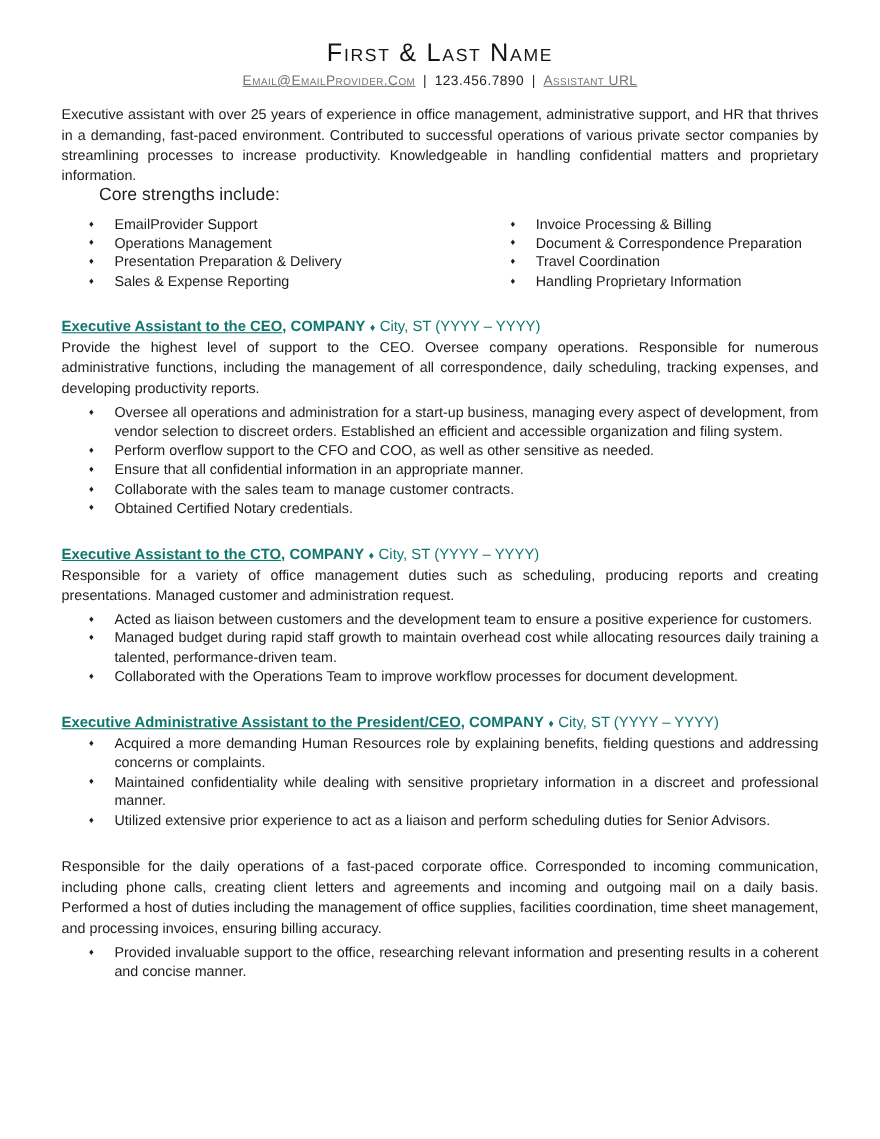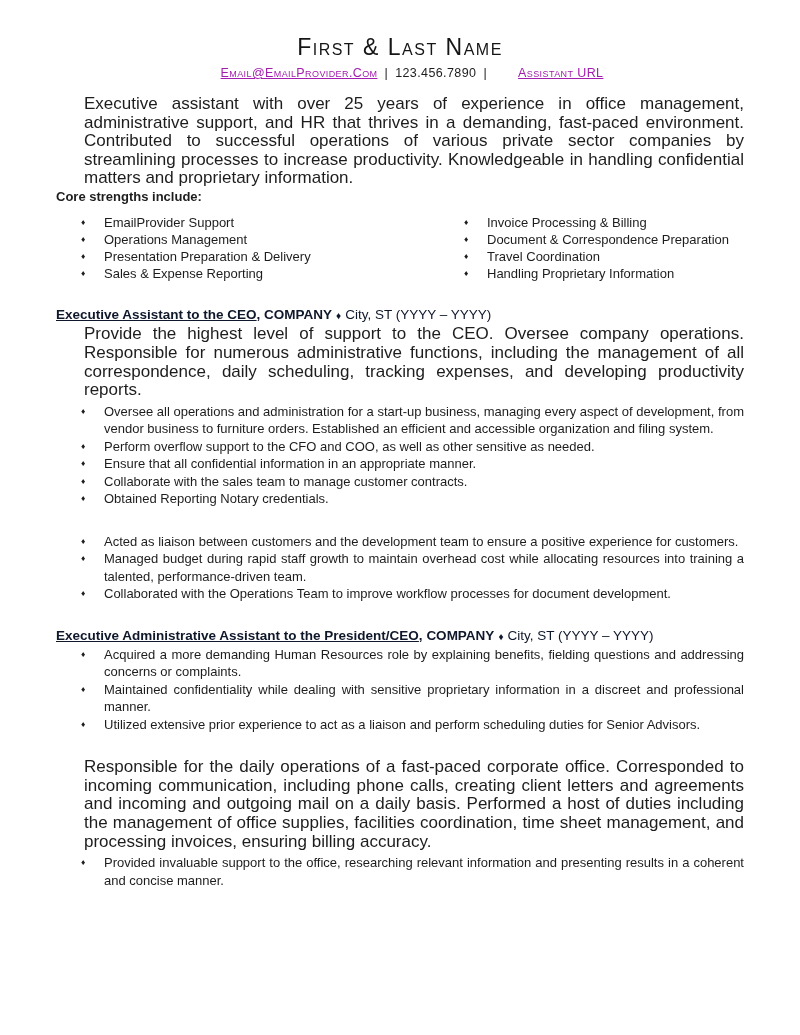--- a/index.html
+++ b/index.html
@@ -28,53 +28,52 @@
   }
   .contact {
     text-align: center;
     font-variant: small-caps;
     font-size: 12.5px;
     letter-spacing: .4px;
     margin-top: 5px;
     color: #1d1d1d;
   }
   .contact .link {
-    color: #a21caf;
+    color: #737373;
     text-decoration: underline;
     cursor: pointer;
-    margin-left: 24px;
   }
   .contact .pipe { margin: 0 7px; color: #222; }
   
   .section-title {
     margin-top: 19px;
     text-align: center;
     font-variant: small-caps;
     font-weight: 400;
     font-size: 17px;
     letter-spacing: 1px;
     color: #222;
     border-top: 1.5px solid #2a2a2a;
     border-bottom: 1.5px solid #2a2a2a;
     padding: 4px 0 5px 0;
   }
   .section-title.experience { margin-top: 27px; }
   
   .para {
-    font-size: 17px;
+    font-size: 13px;
     line-height: 18.6px;
     text-align: justify;
     margin-top: 15px;
-    margin-left: 28px;
   }
   .strengths-label {
-    font-size: 13px;
+    font-size: 16px;
     line-height: 18.6px;
-    font-weight: 700;
+    font-weight: 400;
     margin-top: 0;
+    margin-left: 34px;
   }
   
   .strengths {
     margin-top: 7px;
     padding-left: 25px;
     display: grid;
     grid-template-columns: 383px 1fr;
   }
   ul { list-style: none; }
   .bullet-item {
@@ -87,21 +86,21 @@
     font-size: 8.5px;
     line-height: inherit;
     color: #1d1d1d;
   }
   .bullet-text { flex: 1; }
   
   .job { margin-top: 25px; }
   .job-heading {
     font-size: 13.5px;
     font-weight: 400;
-    color: #0f172a;
+    color: #0f766e;
   }
   .job-title { font-weight: 700; text-decoration: underline; }
   .job-comma { font-weight: 700; }
   .job-company { font-weight: 700; }
   .job-diamond { font-size: 10px; padding: 0 4px; }
   .job-location { font-weight: 400; }
   .job .para { margin-top: 3px; }
   .job-bullets { margin-top: 3px; padding-left: 25px; }
   .job-bullets .bullet-item {
     line-height: 17.5px;
@@ -161,50 +160,52 @@
     </ul>
   </div>
 
 
   <section class="job">
     <h3 class="job-heading"><span class="job-title">Executive Assistant to the CEO</span><span class="job-comma">, </span><span class="job-company">COMPANY</span><span class="job-diamond">♦</span><span class="job-location">City, ST (YYYY – YYYY)</span></h3>
     <p class="para">Provide the highest level of support to the CEO. Oversee company operations. Responsible for numerous administrative functions, including the management of all correspondence, daily scheduling, tracking expenses, and developing productivity reports.</p>
     <ul class="job-bullets">
       <li class="bullet-item">
           <span class="bullet">♦</span>
-          <span class="bullet-text">Oversee all operations and administration for a start-up business, managing every aspect of development, from vendor business to furniture orders. Established an efficient and accessible organization and filing system.</span>
+          <span class="bullet-text">Oversee all operations and administration for a start-up business, managing every aspect of development, from vendor selection to discreet orders. Established an efficient and accessible organization and filing system.</span>
         </li>
       <li class="bullet-item">
           <span class="bullet">♦</span>
           <span class="bullet-text">Perform overflow support to the CFO and COO, as well as other sensitive as needed.</span>
         </li>
       <li class="bullet-item">
           <span class="bullet">♦</span>
           <span class="bullet-text">Ensure that all confidential information in an appropriate manner.</span>
         </li>
       <li class="bullet-item">
           <span class="bullet">♦</span>
           <span class="bullet-text">Collaborate with the sales team to manage customer contracts.</span>
         </li>
       <li class="bullet-item">
           <span class="bullet">♦</span>
-          <span class="bullet-text">Obtained Reporting Notary credentials.</span>
-        </li>
-    </ul>
-  </section>
-
-  <section class="job">
+          <span class="bullet-text">Obtained Certified Notary credentials.</span>
+        </li>
+    </ul>
+  </section>
+
+  <section class="job">
+    <h3 class="job-heading"><span class="job-title">Executive Assistant to the CTO</span><span class="job-comma">, </span><span class="job-company">COMPANY</span><span class="job-diamond">♦</span><span class="job-location">City, ST (YYYY – YYYY)</span></h3>
+    <p class="para">Responsible for a variety of office management duties such as scheduling, producing reports and creating presentations. Managed customer and administration request.</p>
     <ul class="job-bullets">
       <li class="bullet-item">
           <span class="bullet">♦</span>
           <span class="bullet-text">Acted as liaison between customers and the development team to ensure a positive experience for customers.</span>
         </li>
       <li class="bullet-item">
           <span class="bullet">♦</span>
-          <span class="bullet-text">Managed budget during rapid staff growth to maintain overhead cost while allocating resources into training a talented, performance-driven team.</span>
+          <span class="bullet-text">Managed budget during rapid staff growth to maintain overhead cost while allocating resources daily training a talented, performance-driven team.</span>
         </li>
       <li class="bullet-item">
           <span class="bullet">♦</span>
           <span class="bullet-text">Collaborated with the Operations Team to improve workflow processes for document development.</span>
         </li>
     </ul>
   </section>
 
   <section class="job">
     <h3 class="job-heading"><span class="job-title">Executive Administrative Assistant to the President/CEO</span><span class="job-comma">, </span><span class="job-company">COMPANY</span><span class="job-diamond">♦</span><span class="job-location">City, ST (YYYY – YYYY)</span></h3>

